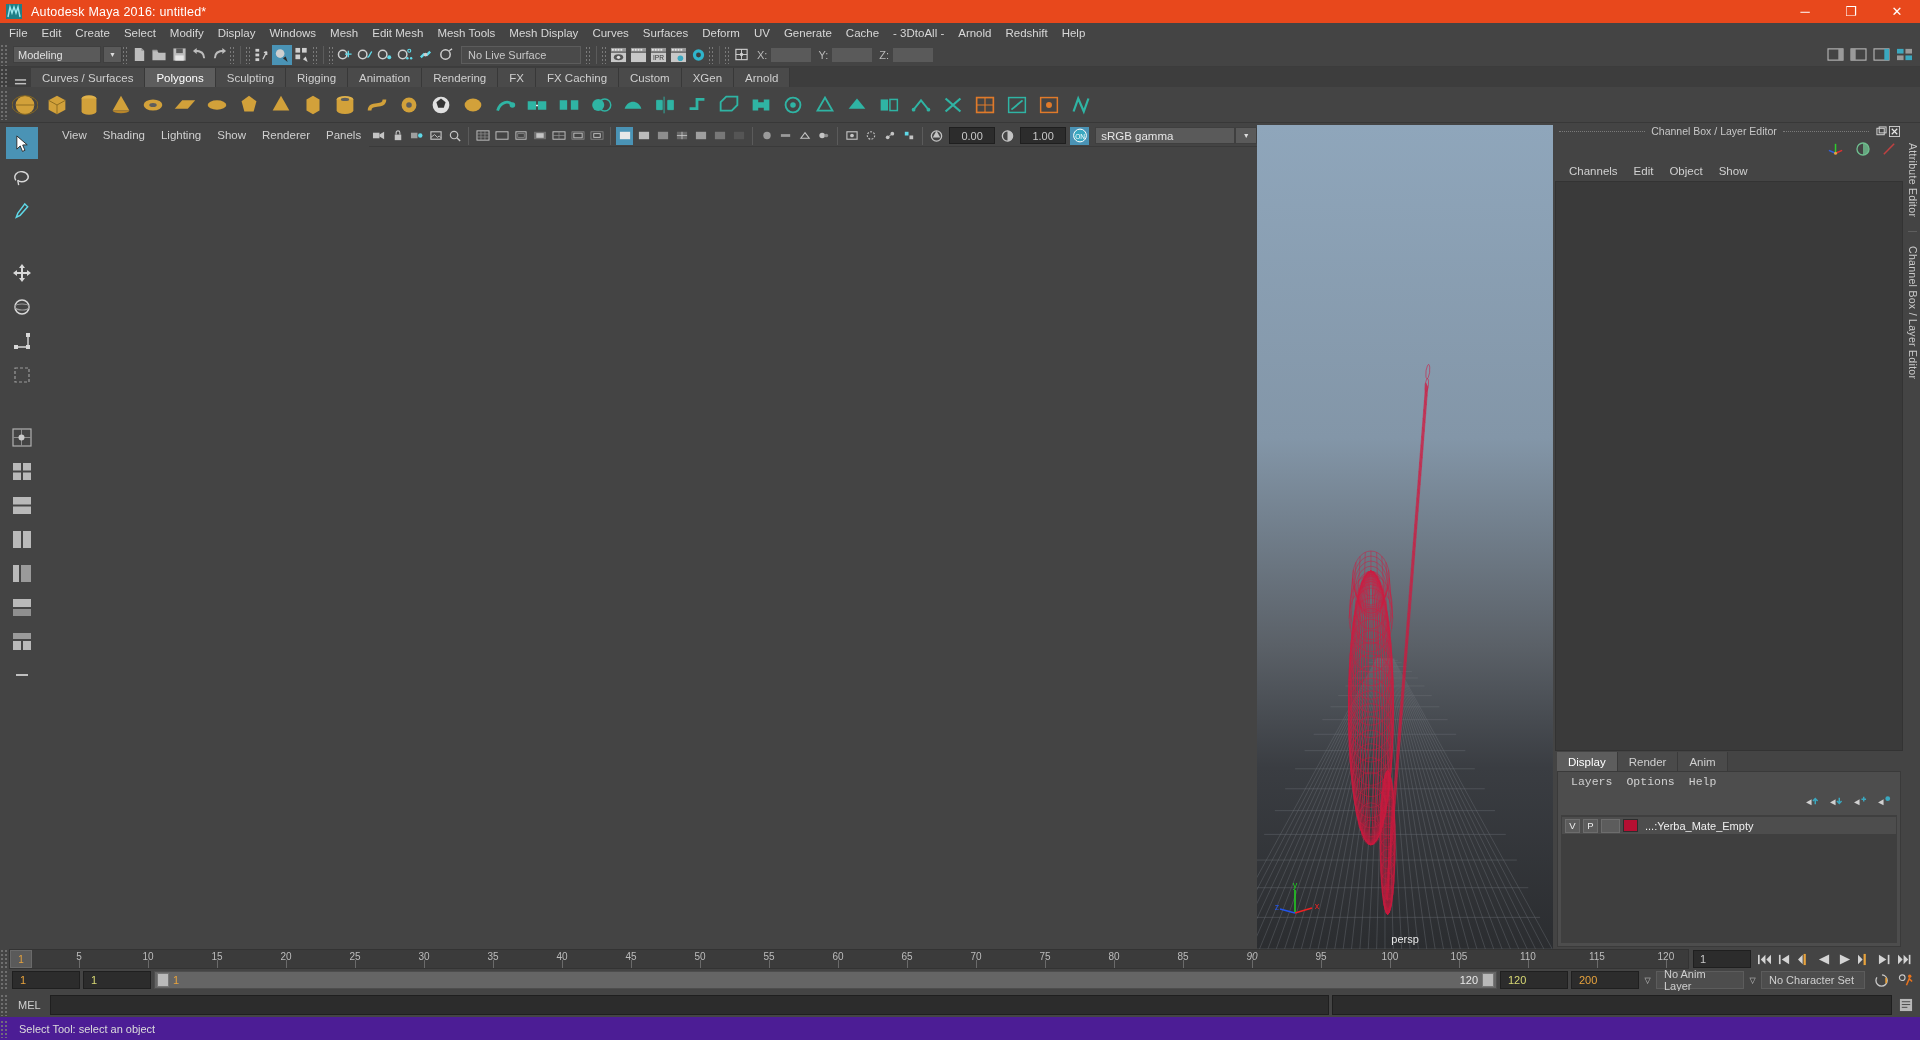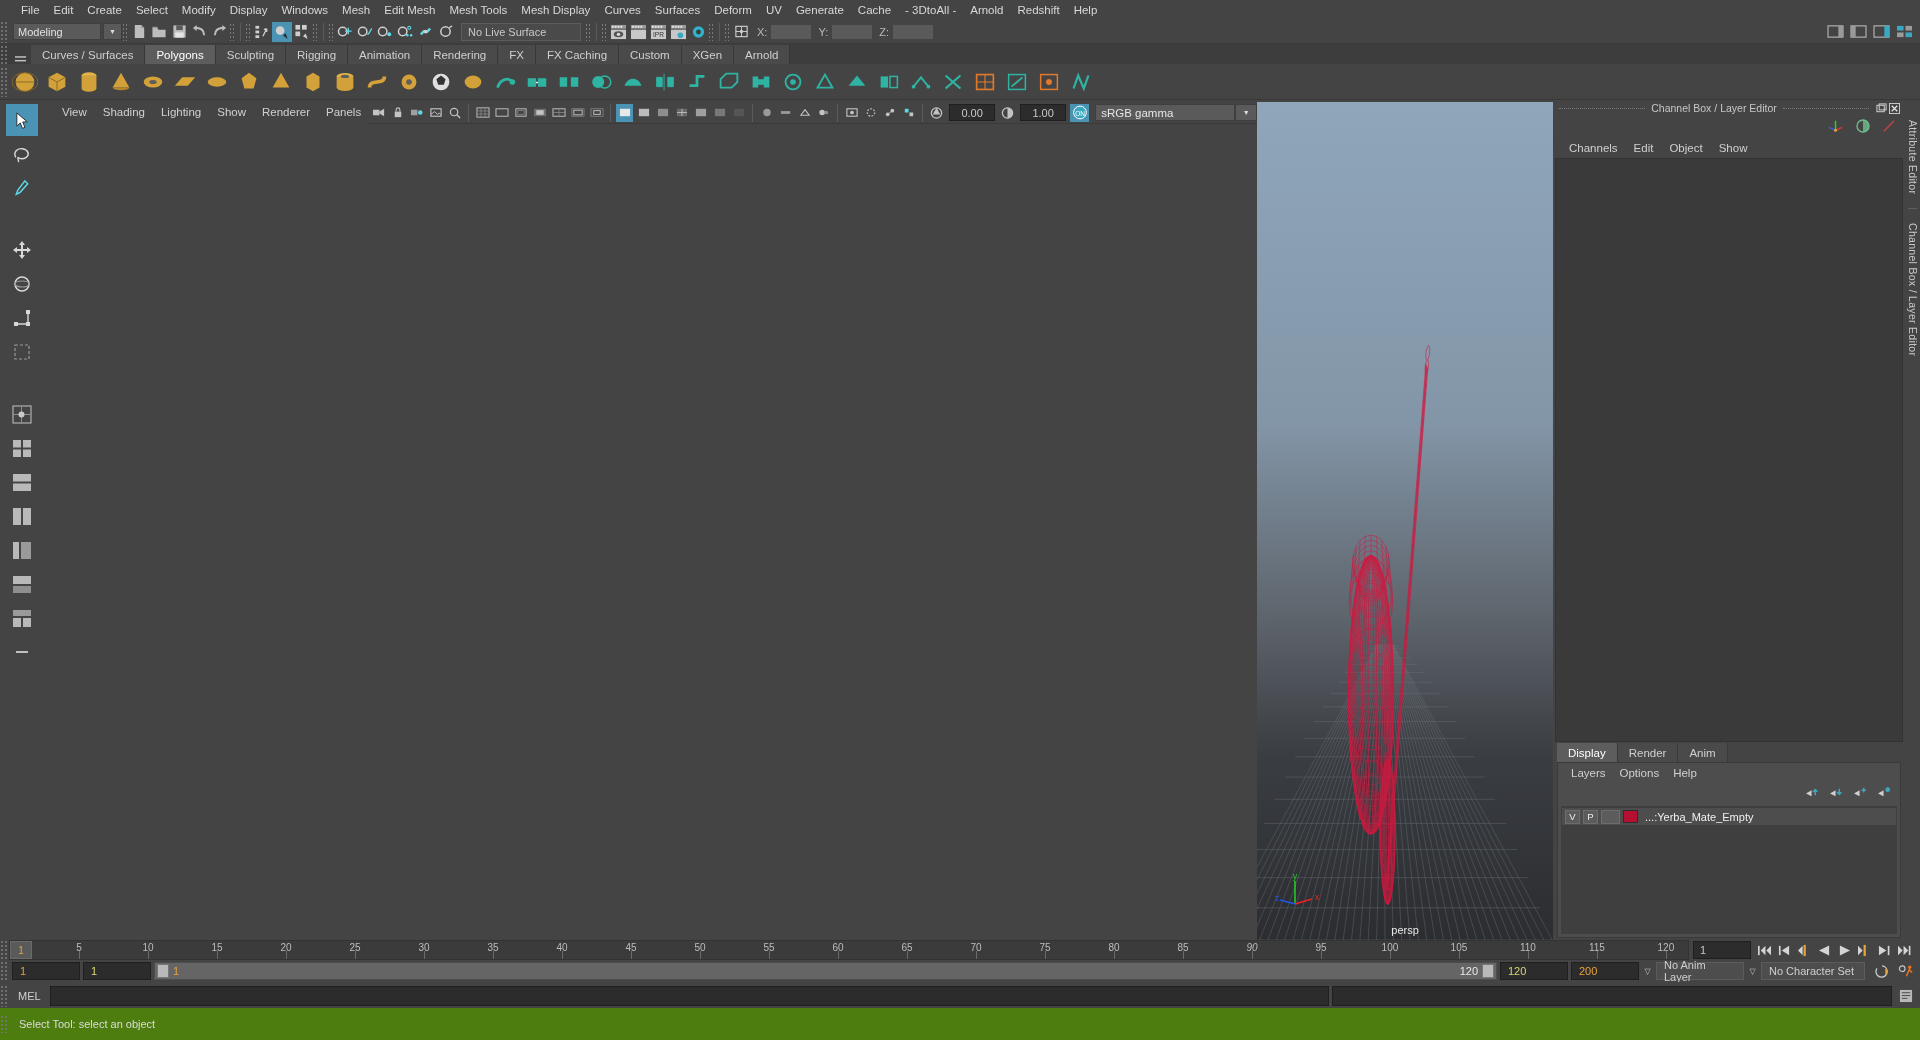--- a/index.html
+++ b/index.html
@@ -14,21 +14,21 @@
   #app { position:relative; width:1920px; height:1040px; display:flex; flex-direction:column; }
 
   
   .titlebar { height:23px; background:#e8481c; display:flex; align-items:center; flex:none; }
   .titlebar .logo { width:22px; height:17px; margin-left:3px; display:flex; align-items:center; justify-content:center; }
   .titlebar .tt { font-size:12.5px; color:#ffffff; margin-left:6px; letter-spacing:.2px; }
   .winbtns { margin-left:auto; display:flex; height:23px; }
   .winbtn { width:46px; height:23px; display:flex; align-items:center; justify-content:center; color:#fff; font-size:13px; }
 
   
-  .menubar { height:20px; background:#444444; display:flex; align-items:center; padding-left:14px; flex:none; }
+  .menubar { height:20px; background:#444444; display:flex; align-items:center; padding-left:2px; flex:none; }
   .menubar .mi { font-size:11.5px; color:#d8d8d8; padding:1px 7px; line-height:16px; white-space:nowrap; }
 
   
   .statusbar { height:24px; background:#444444; display:flex; align-items:center; flex:none; border-bottom:1px solid #3c3c3c;}
   .grip { width:9px; height:22px; flex:none;
     background-image:radial-gradient(circle, #777 0.8px, transparent 0.9px);
     background-size:4px 4px; opacity:.85; }
   .combo { height:17px; background:#5a5a5a; border:1px solid #3f3f3f; display:flex; align-items:center;
            padding:0 4px; font-size:11px; color:#e0e0e0; }
   .tbtn { width:20px; height:20px; display:flex; align-items:center; justify-content:center; flex:none; }
@@ -87,21 +87,21 @@
   .cbMenu { height:20px; display:flex; align-items:center; padding-left:8px; flex:none; }
   .cbMenu .cmi { font-size:11.5px; color:#d0d0d0; padding:0 8px; }
   .cbBody { flex:1; background:#3a3a3a; border:1px solid #333; margin:0 2px; min-height:0; }
   .layerTabs { height:20px; display:flex; align-items:flex-end; padding-left:4px; flex:none; }
   .ltab { height:19px; padding:0 11px; font-size:11.5px; display:flex; align-items:center;
           background:#4a4a4a; color:#cfcfcf; border-right:1px solid #3a3a3a; }
   .ltab.active { background:#5d5d5d; color:#ffffff; }
   .layerPanel { height:176px; background:#4d4d4d; border:1px solid #3a3a3a; margin:0 4px 2px 4px;
                 display:flex; flex-direction:column; flex:none; }
   .layerMenu { height:19px; display:flex; align-items:center; padding-left:6px; flex:none; }
-  .layerMenu .lmi { font-size:11.5px; color:#d0d0d0; padding:0 7px; }
+  .layerMenu .lmi { font-size:11.5px; color:#d0d0d0; padding:0 7px;font-family:Liberation Mono, monospace; }
   .layerBtns { height:22px; display:flex; align-items:center; justify-content:flex-end; gap:9px; padding-right:8px; flex:none;}
   .layerList { flex:1; background:#3f3f3f; margin:2px 3px 3px 3px; padding-top:2px; min-height:0; }
   .layerRow { height:17px; display:flex; align-items:center; gap:3px; padding:0 3px; background:#4d4d4d;
               margin:0 1px; }
   .lchk { width:15px; height:14px; background:#5c5c5c; border:1px solid #6d6d6d; font-size:9.5px;
           display:flex; align-items:center; justify-content:center; color:#eee; }
   .lblank { width:19px; height:14px; background:#5c5c5c; border:1px solid #6d6d6d; }
   .lswatch { width:15px; height:13px; border:1px solid #2d2d2d; }
   .lname { font-size:11px; color:#efefef; margin-left:4px; }
   .sidetabs { width:15px; background:#444; display:flex; flex-direction:column; align-items:center; flex:none;
@@ -128,28 +128,42 @@
   .rhandle { width:12px; height:14px; background:#b9b9b9; border:1px solid #777; }
   .dropfld { height:18px; background:#4d4d4d; border:1px solid #5c5c5c; display:flex; align-items:center;
              padding:0 7px; font-size:11px; color:#cfcfcf; flex:none; }
   .arrowdn { width:11px; text-align:center; font-size:8px; color:#c0c0c0; }
 
   
   .melRow { height:26px; background:#444444; display:flex; align-items:center; flex:none; padding-top:2px; }
   .melLbl { font-size:11px; color:#d0d0d0; padding:0 9px; }
   .melInput { flex:1; height:20px; background:#2c2c2c; border:1px solid #1f1f1f; }
   .melSide { width:560px; height:20px; background:#2c2c2c; border:1px solid #1f1f1f; margin-left:3px; }
-  .statusLine { height:32px; background:#4d7c0f; display:flex; align-items:center; flex:none; }
+  .statusLine { height:23px; background:#4c1d95; display:flex; align-items:center; flex:none; }
   .statusTxt { font-size:11px; color:#dcdcdc; padding-left:10px; }
 </style>
 </head>
 <body>
 
 <div id="app">
 
+  <div class="titlebar">
+    <div class="logo">
+      <svg width="16" height="15" viewBox="0 0 16 15">
+        <rect x="0" y="0" width="16" height="15" fill="#1f7f87"></rect>
+        <path d="M2 13 L4 3 L6 9 L8 3 L10 9 L12 3 L14 13" fill="none" stroke="#9fe8ee" stroke-width="1.4"></path>
+      </svg>
+    </div>
+    <div class="tt">Autodesk Maya 2016: untitled*</div>
+    <div class="winbtns">
+      <div class="winbtn">─</div>
+      <div class="winbtn">❐</div>
+      <div class="winbtn close">✕</div>
+    </div>
+  </div>
 
   <div class="menubar" id="menubar">
       <div class="mi">File</div>
       <div class="mi">Edit</div>
       <div class="mi">Create</div>
       <div class="mi">Select</div>
       <div class="mi">Modify</div>
       <div class="mi">Display</div>
       <div class="mi">Windows</div>
       <div class="mi">Mesh</div>

